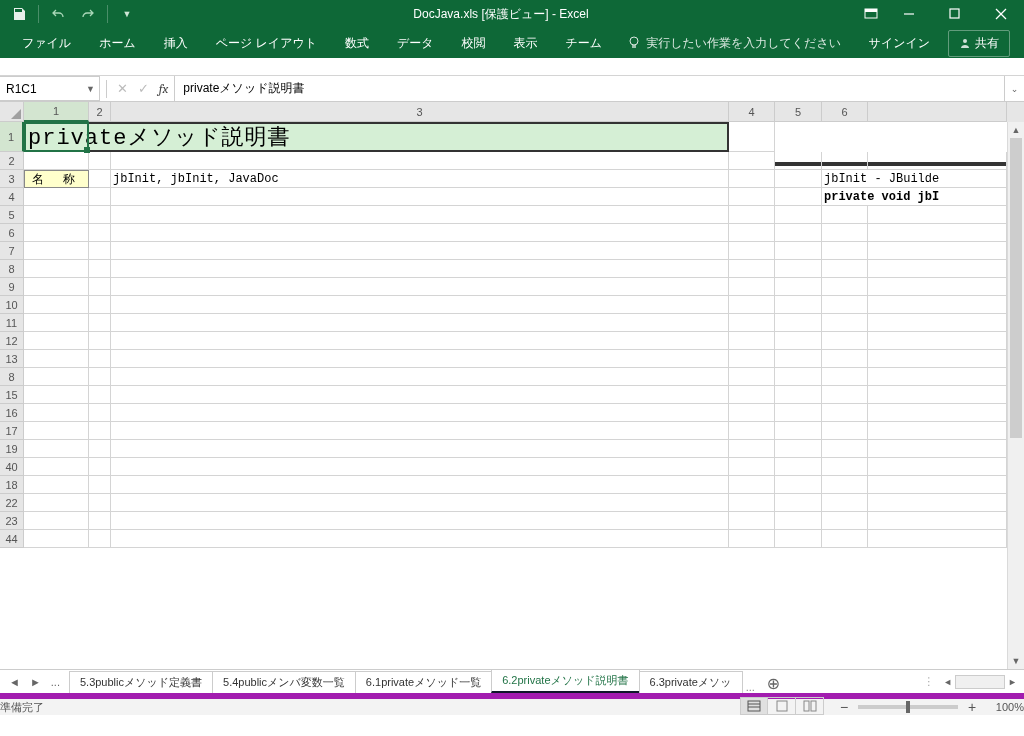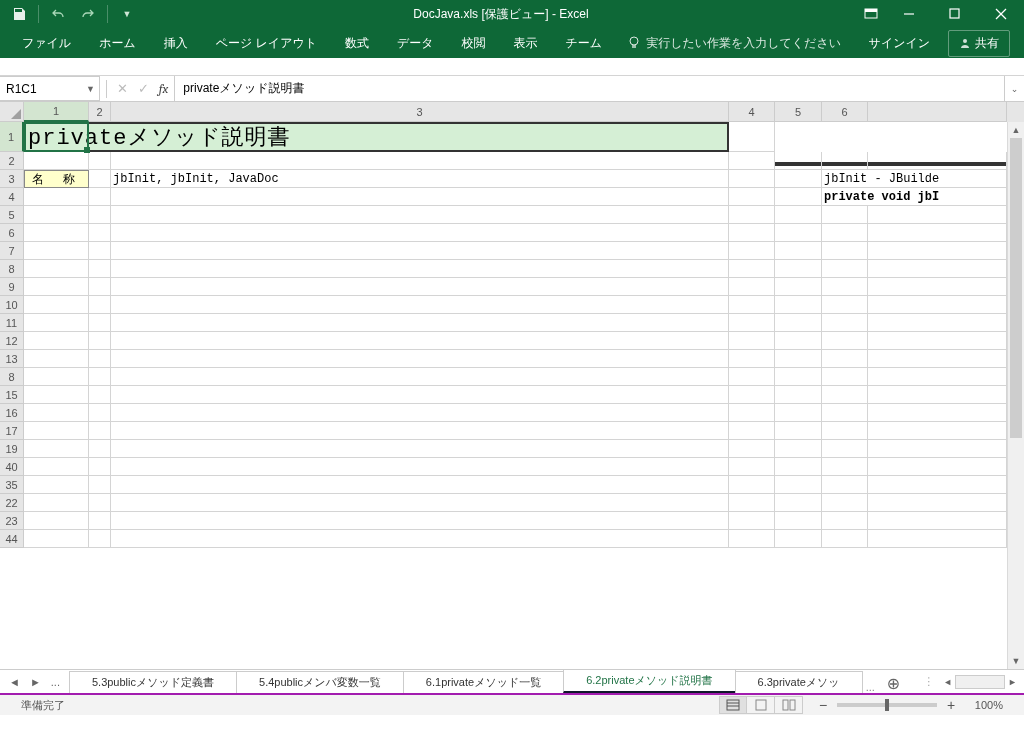--- a/index.html
+++ b/index.html
@@ -62,29 +62,29 @@
 .vscroll { position:absolute; right:0; top:20px; bottom:0; width:17px; background:#f0f0f0; border-left:1px solid #dadada;}
 .vscroll .thumb { position:absolute; top:16px; left:2px; right:2px; height:300px; background:#cdcdcd;}
 .vscroll .arr { height:16px; display:flex; align-items:center; justify-content:center; color:#666; font-size:9px;}
 .vscroll .arr.bottom{ position:absolute; bottom:0; left:0; right:0;}
 
 
 .sheetbar { height: 24px; display:flex; align-items:center; background:#fff; border-top:1px solid #ccc; font-size:11px;}
 .sheetbar .nav { display:flex; padding:0 6px; gap:4px; color:#666;}
 .sheetbar .nav span{ cursor:pointer; padding:0 3px;}
 .sheetbar .tabs { display:flex; height:100%; align-items:flex-end;}
-.sheetbar .stab { padding: 3px 22px; border:1px solid #ccc; border-bottom:none; background:#fff; margin-right:-1px; cursor:pointer; color:#333;}
+.sheetbar .stab { padding: 3px 10px; border:1px solid #ccc; border-bottom:none; background:#fff; margin-right:-1px; cursor:pointer; color:#333;}
 .sheetbar .stab.active { background:#fff; border-bottom:2px solid #0f172a; color:#217346; font-weight:500;}
 .sheetbar .addsheet { padding:0 8px; color:#666; font-size:16px; cursor:pointer;}
 .sheetbar .hscroll { flex:1; display:flex; justify-content:flex-end; align-items:center; padding-right:4px;}
 .sheetbar .hsbar { width:50px; height:14px; background:#f0f0f0; border:1px solid #ccc; position:relative;}
 .sheetbar .sep3 { color:#aaa; margin:0 6px;}
 
 
-.status { height:22px; background:#f3f3f3; border-top:2px solid #a21caf; display:flex; align-items:center; font-size:11px; color:#555; padding:0 21px;}
+.status { height:22px; background:#f3f3f3; border-top:6px solid #a21caf; display:flex; align-items:flex-end; font-size:11px; color:#555; padding:0 0;}
 .status .left { flex:1;}
 .status .views { display:flex; gap:0;}
 .status .vbtn { width:28px; height:18px; border:1px solid #ccc; border-left:none; display:flex; align-items:center; justify-content:center; cursor:pointer;}
 .status .vbtn:first-child{ border-left:1px solid #ccc; background:#e0e0e0;}
 .status .zoom { display:flex; align-items:center; gap:6px; margin-left:12px;}
 .status .zline { width:100px; height:4px; background:#ccc; position:relative;}
 .status .zline .zth { position:absolute; top:-4px; left:48px; width:4px; height:12px; background:#666;}
 .status .zbtn { width:16px; height:16px; display:flex; align-items:center; justify-content:center; cursor:pointer; font-size:14px; color:#555;}
 
 svg { display:block; }
@@ -382,21 +382,21 @@
         <div class="rh">40</div>
         <div class="cell" style="width: 65px;"></div>
         <div class="cell" style="width: 22px;"></div>
         <div class="cell" style="width: 618px;"></div>
         <div class="cell" style="width: 46px;"></div>
         <div class="cell" style="width: 47px;"></div>
         <div class="cell" style="width: 46px;"></div>
         <div class="cell" style="width: 139px;"></div>
       </div>
       <div class="row">
-        <div class="rh">35</div>
+        <div class="rh">18</div>
         <div class="cell" style="width: 65px;"></div>
         <div class="cell" style="width: 22px;"></div>
         <div class="cell" style="width: 618px;"></div>
         <div class="cell" style="width: 46px;"></div>
         <div class="cell" style="width: 47px;"></div>
         <div class="cell" style="width: 46px;"></div>
         <div class="cell" style="width: 139px;"></div>
       </div>
       <div class="row">
         <div class="rh">22</div>

